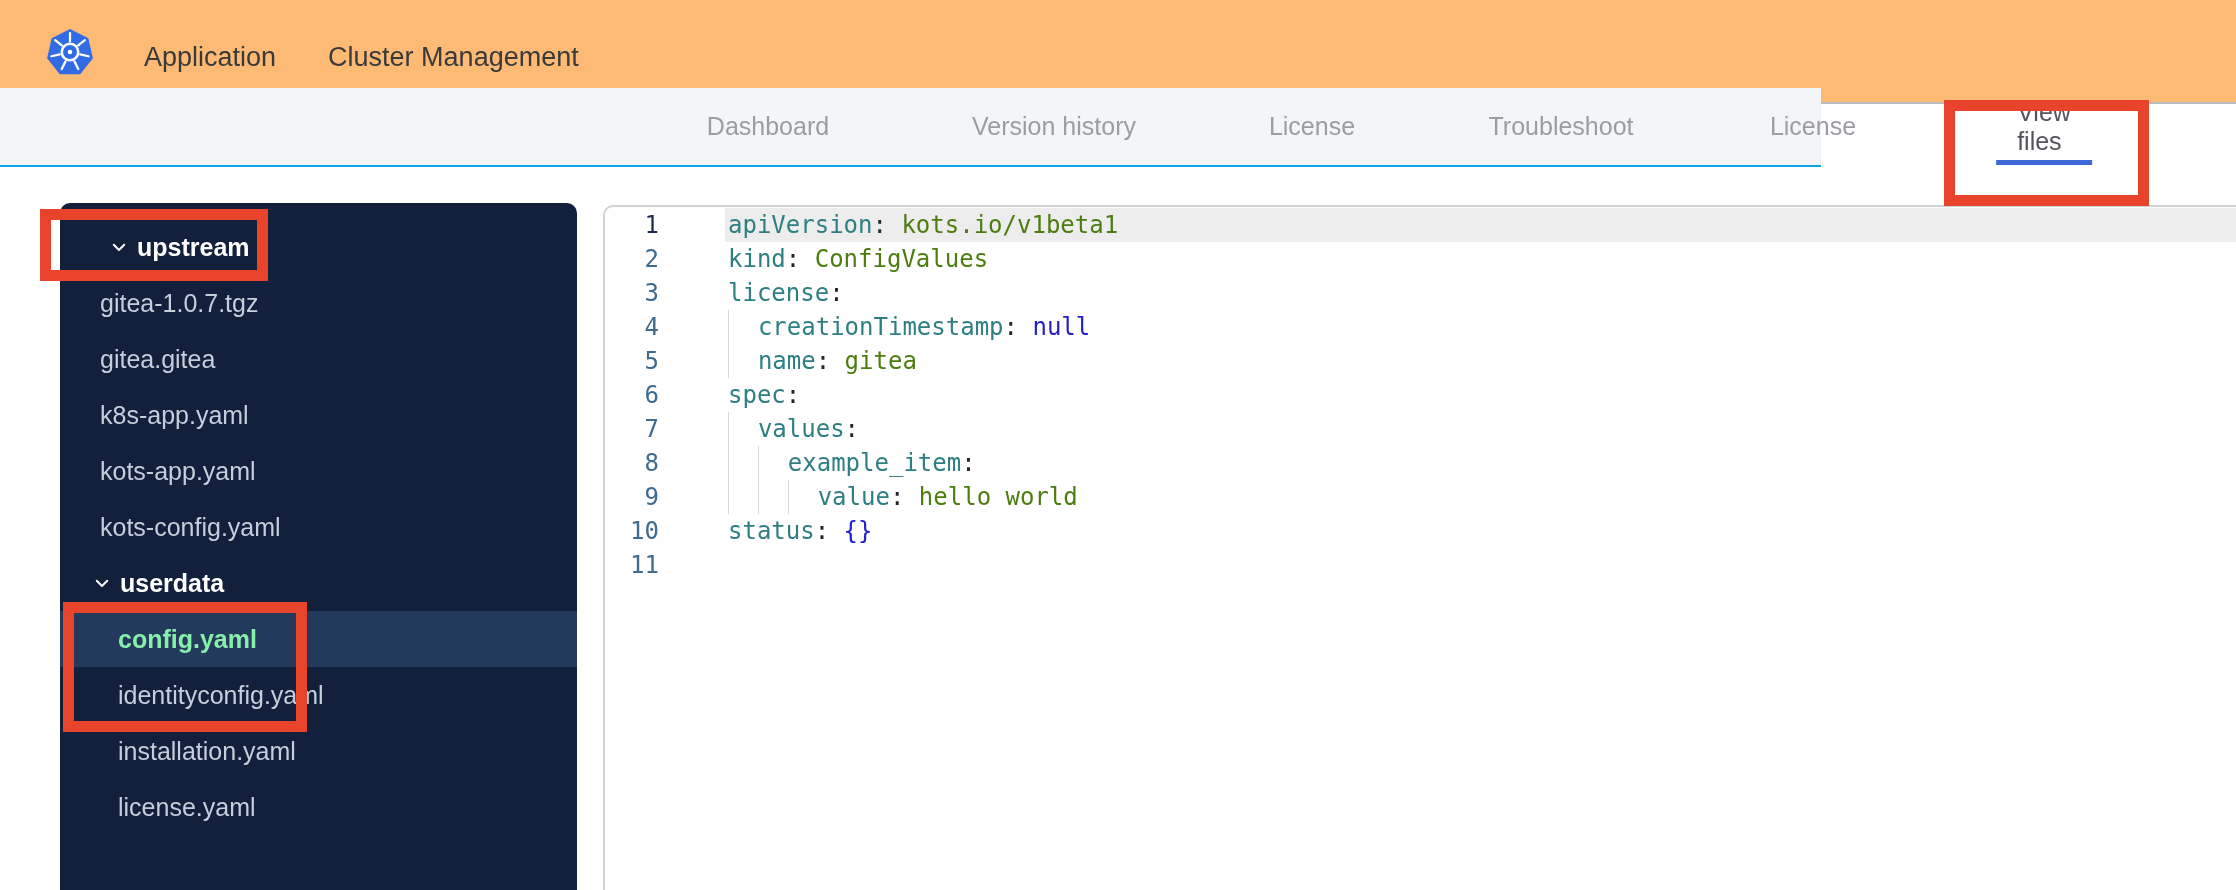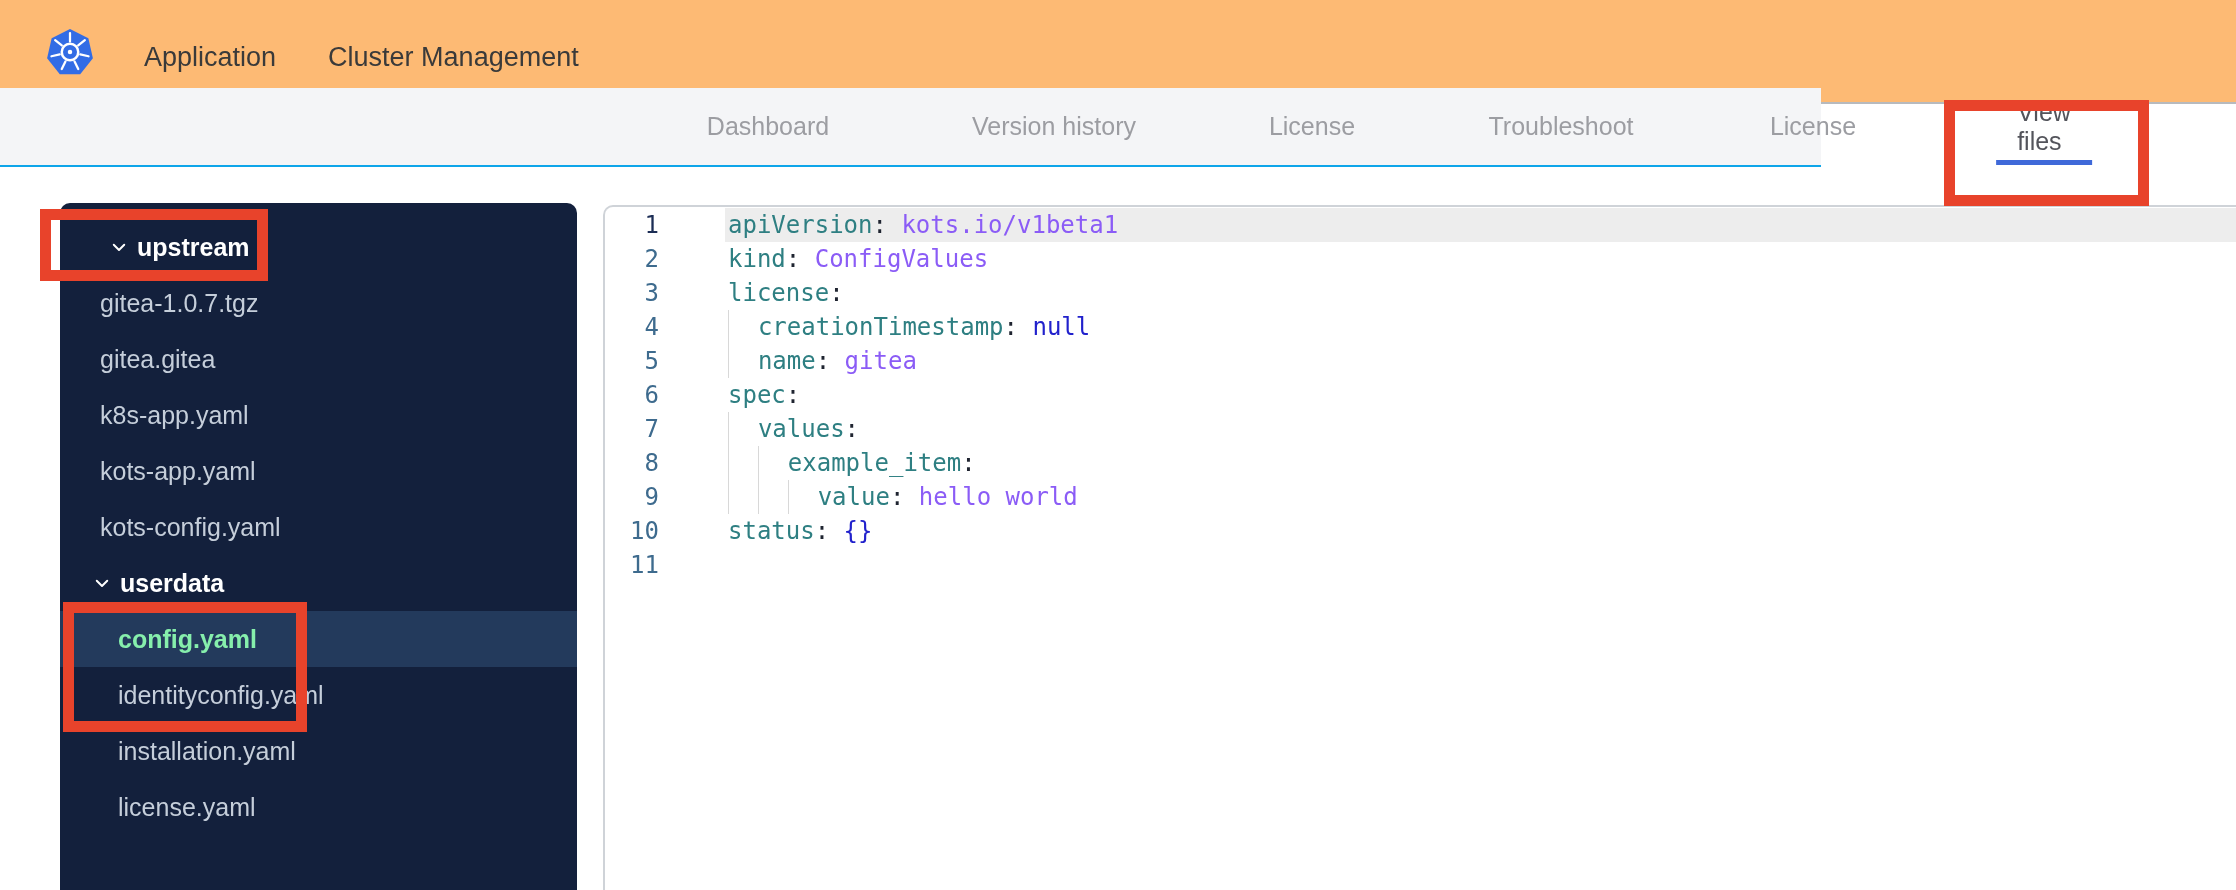--- a/index.html
+++ b/index.html
@@ -43,21 +43,21 @@
   .cl{display:flex;height:34px;line-height:34px;font-family:"DejaVu Sans Mono",monospace;
       font-size:24px;white-space:pre;}
   .gut{width:120px;padding-right:66px;box-sizing:border-box;text-align:right;color:#3E6B8E;
        flex:none;user-select:none;}
   .cl.active .gut{color:#1C2D55;}
   .cnt{flex:1;padding-left:3px;}
   .cl.active .cnt{background:#EDEDED;}
   .ind{display:inline-block;width:2ch;border-left:1px solid #D8D8D8;height:34px;vertical-align:top;}
   .tk-k{color:#2E7F82;}  
   .tk-p{color:#1F2430;}  
-  .tk-v{color:#8b5cf6;}  
+  .tk-v{color:#4d7c0f;}  
   .tk-a{color:#2121CC;}  
 
   
   .anno{position:absolute;border:11px solid #E8432B;box-sizing:border-box;pointer-events:none;}
 </style>
 </head>
 <body>
 
 <div class="stage">
 

